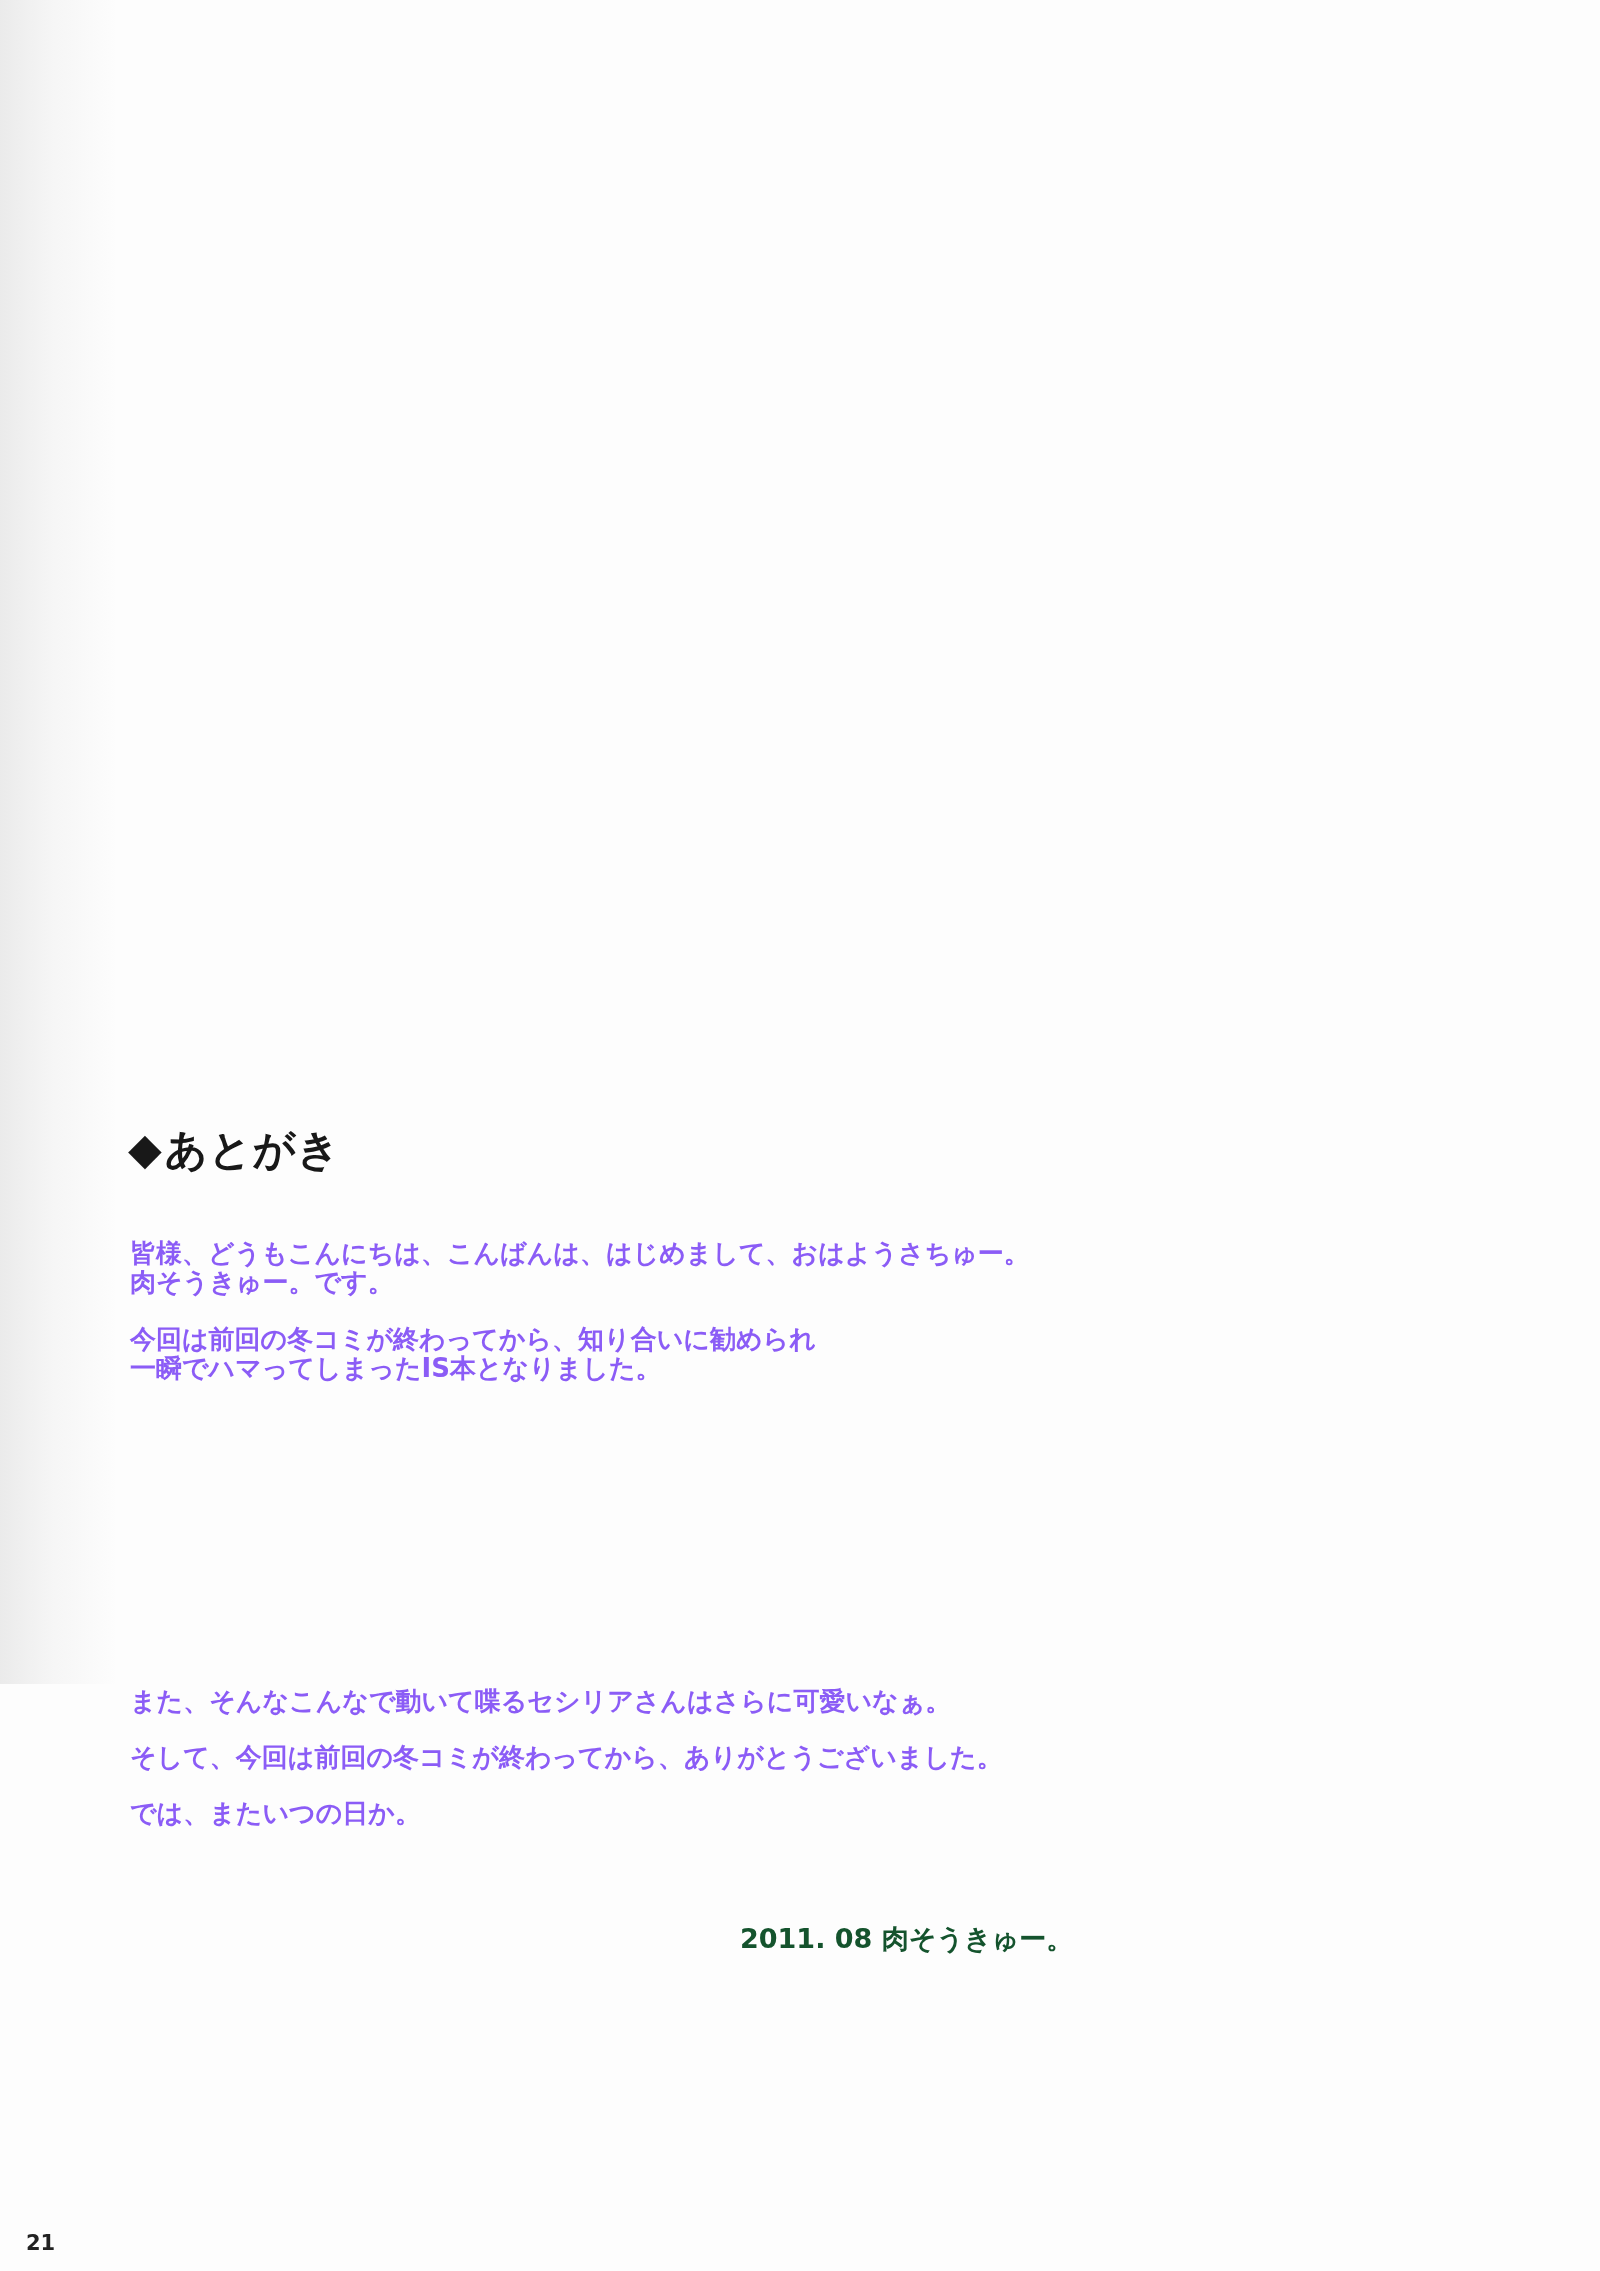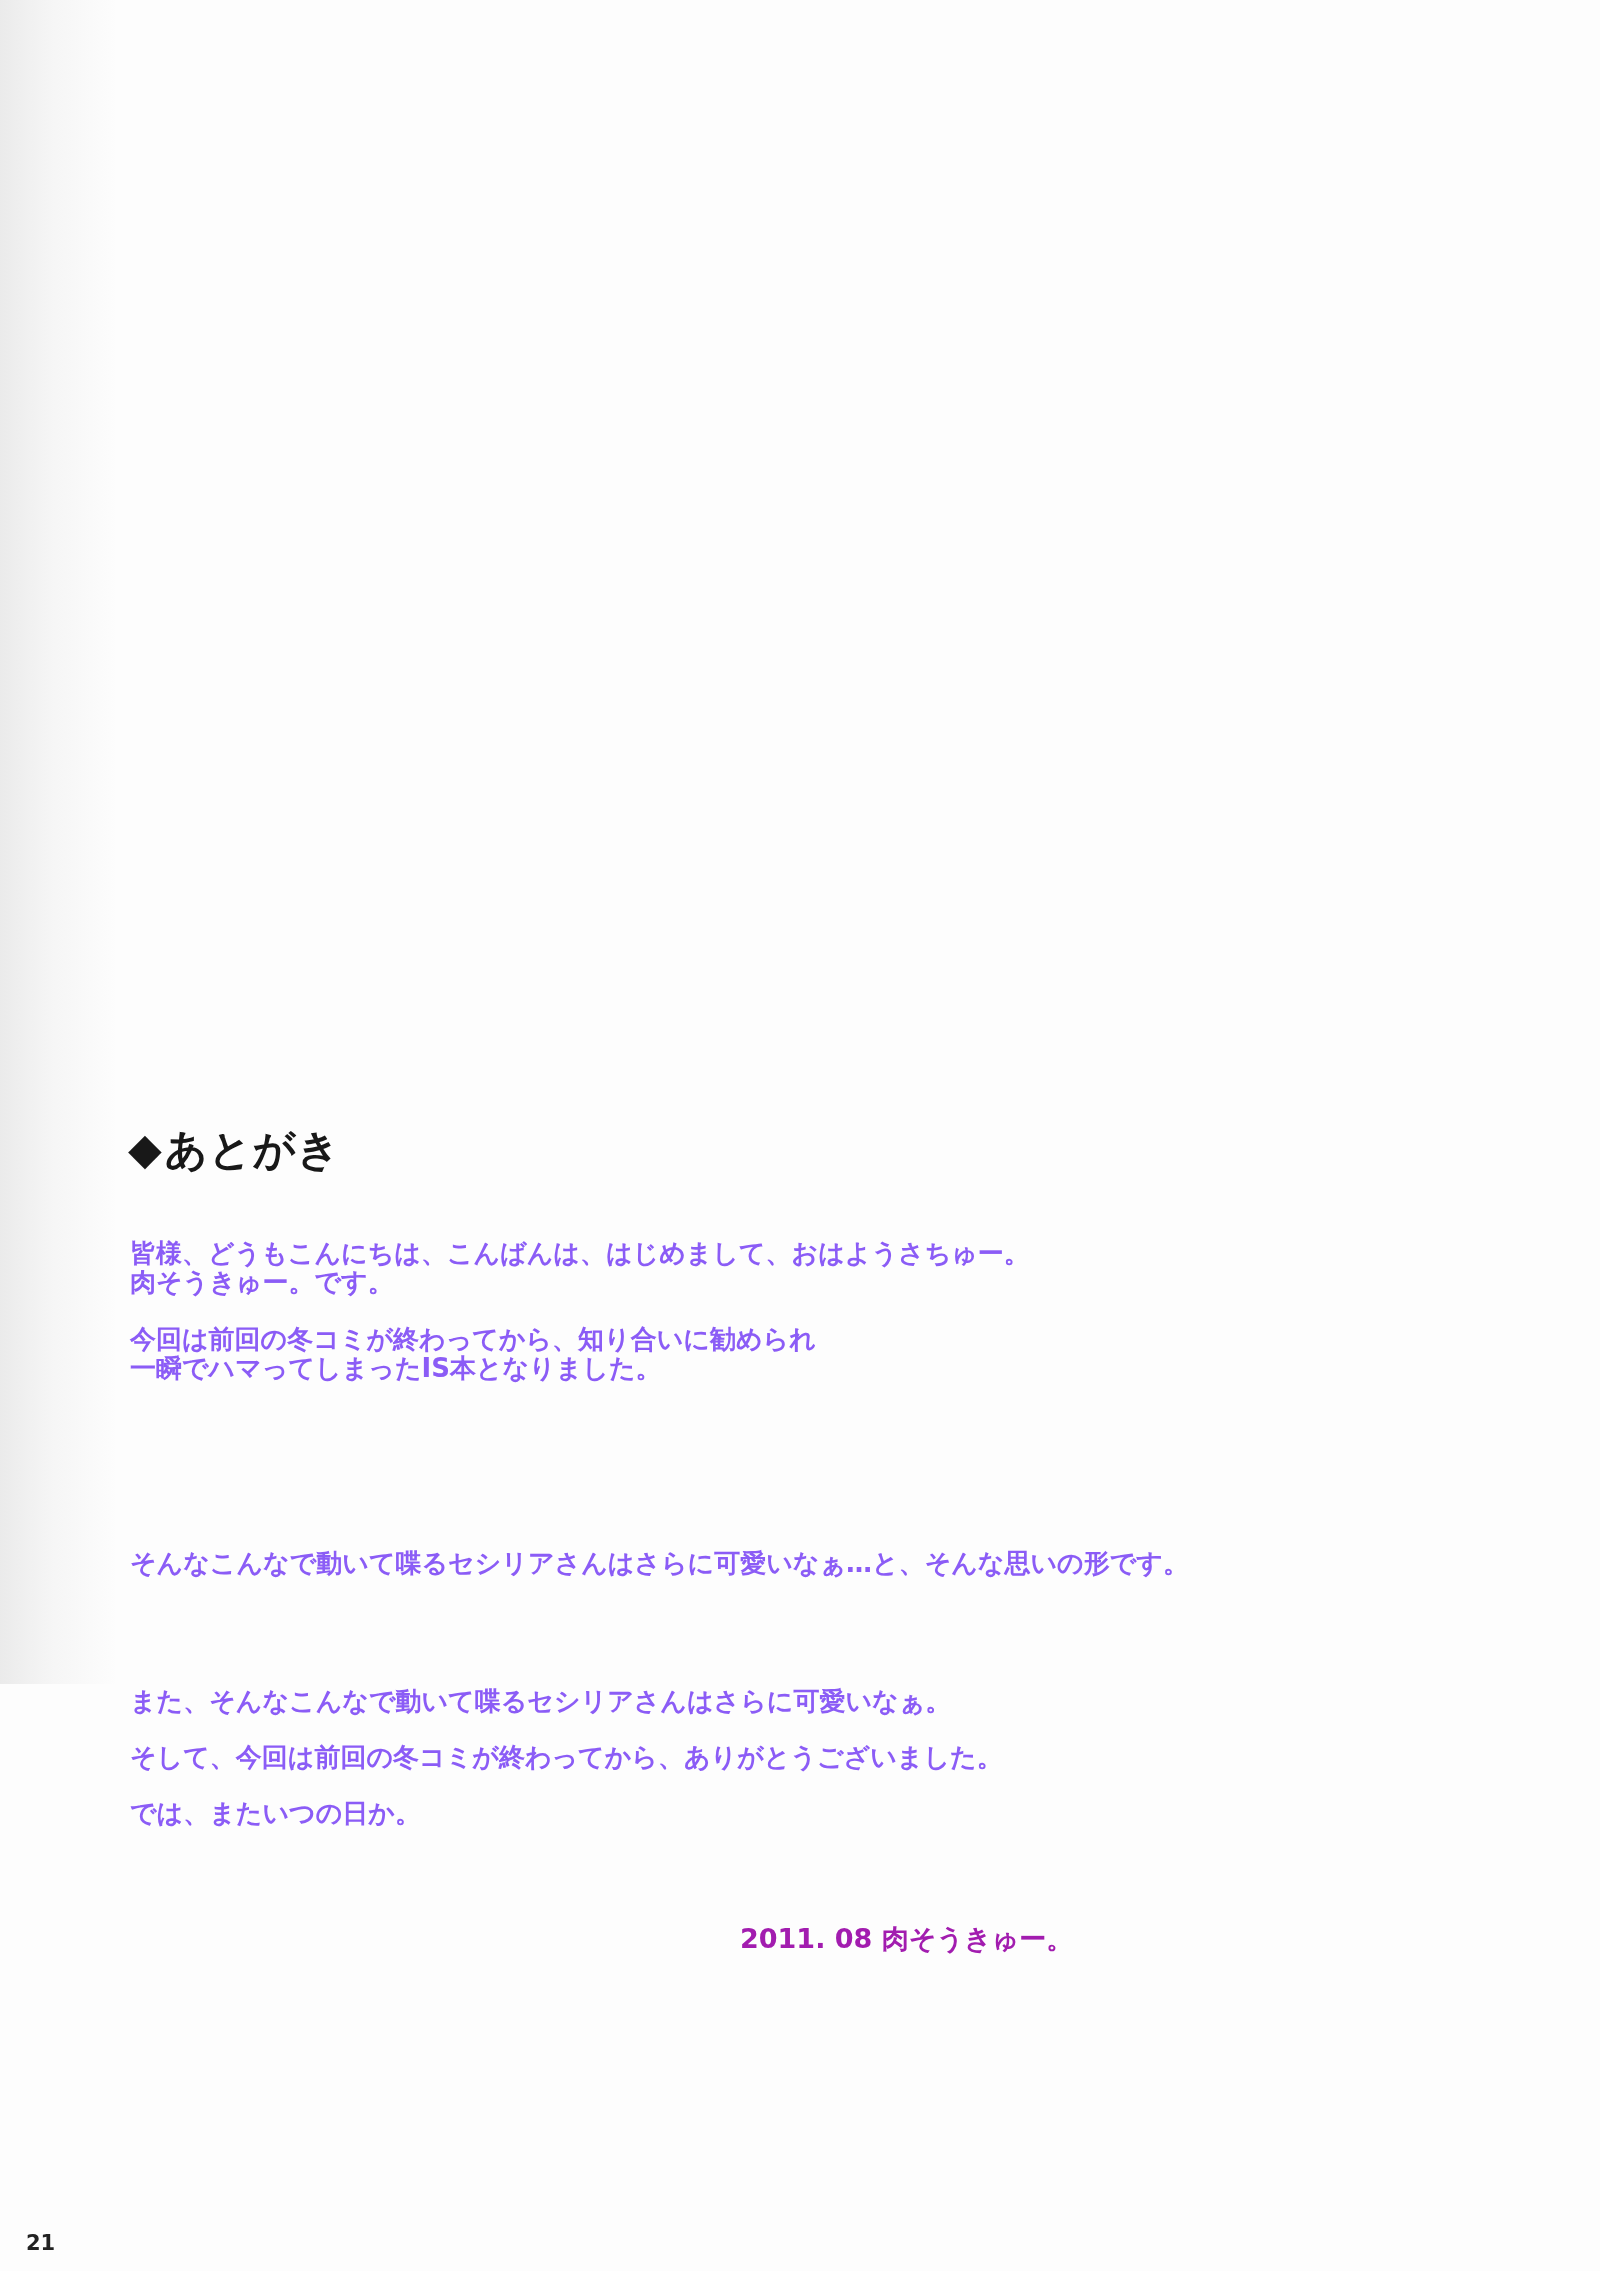--- a/index.html
+++ b/index.html
@@ -64,21 +64,21 @@
   .p5 { top: 1687px; }
   .p6 { top: 1743px; }
   .p7 { top: 1799px; }
   .date-sig {
     position: absolute;
     left: 740px;
     top: 1921px;
     margin: 0;
     font-size: 27px;
     font-weight: bold;
-    color: #a21caf;
+    color: #14532d;
     white-space: nowrap;
   }
   .page-number {
     position: absolute;
     left: 26px;
     top: 2231px;
     font-size: 21px;
     font-weight: bold;
     color: #222;
   }
@@ -88,21 +88,20 @@
 
 <div class="page">
   <div class="left-edge-shadow"></div>
 
   <h1 class="title"><span class="marker">◆</span><span>あとがき</span></h1>
 
   <p class="para p0">皆様、どうもこんにちは、こんばんは、はじめまして、おはようさちゅー。
 肉そうきゅー。です。</p>
   <p class="para p1">今回は前回の冬コミが終わってから、知り合いに勧められ
 一瞬でハマってしまったIS本となりました。</p>
-  <p class="para p3">そんなこんなで動いて喋るセシリアさんはさらに可愛いなぁ…と、そんな思いの形です。</p>
   <p class="para p5">また、そんなこんなで動いて喋るセシリアさんはさらに可愛いなぁ。</p>
   <p class="para p6">そして、今回は前回の冬コミが終わってから、ありがとうございました。</p>
   <p class="para p7">では、またいつの日か。</p>
 
   <p class="date-sig">2011. 08 肉そうきゅー。</p>
 
   <div class="page-number">21</div>
 </div>
 
 </body></html>

